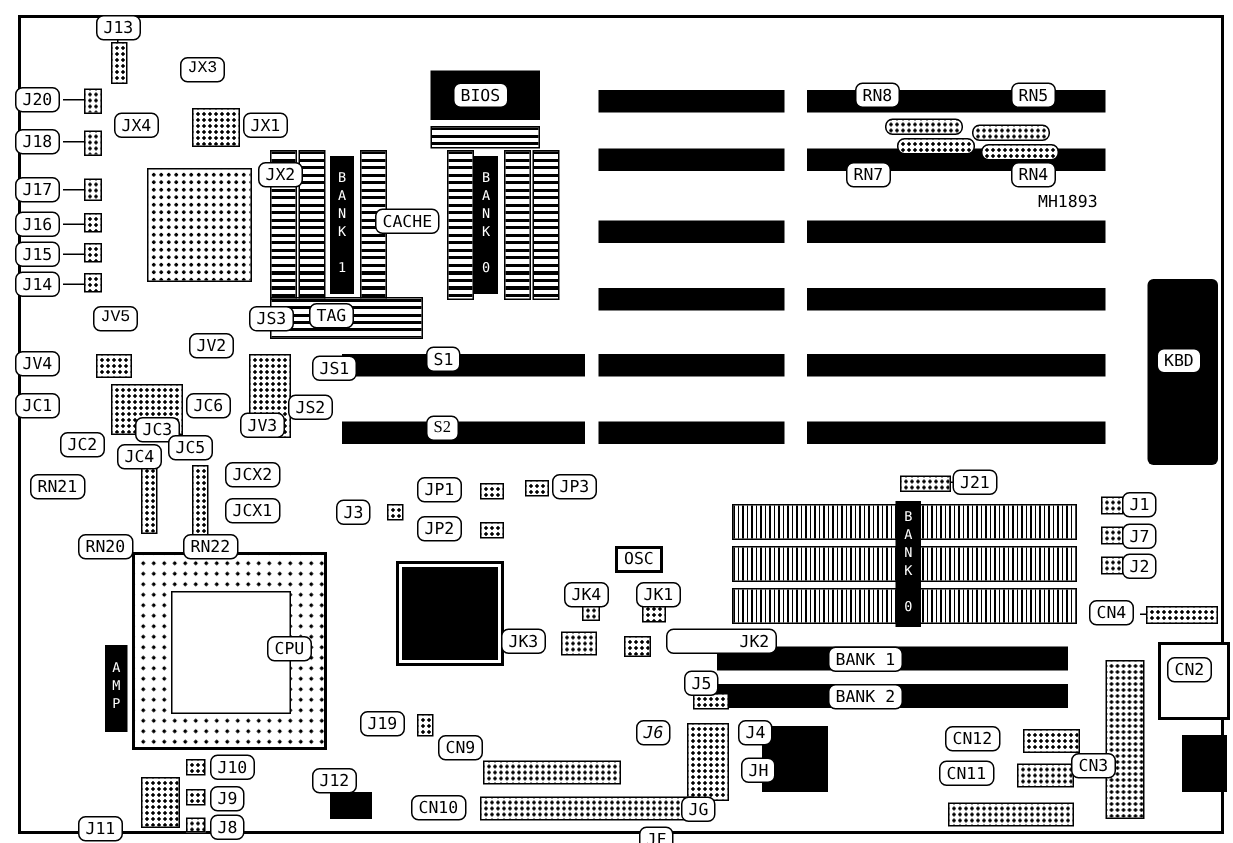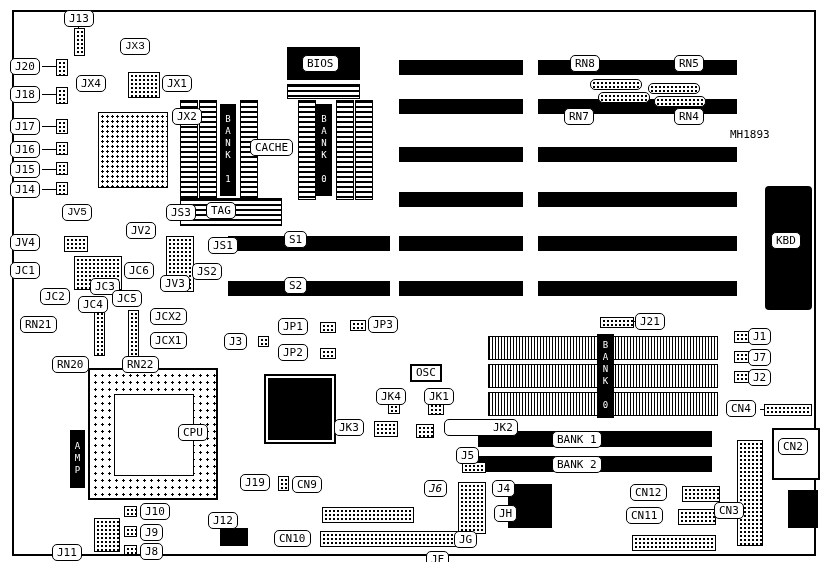--- a/index.html
+++ b/index.html
@@ -23,21 +23,21 @@
        background-size:4px 4px;background-position:1px 1px;}
   .pill{border-radius:5px;}
   .pins{position:absolute;border:2px solid #000;box-sizing:border-box;z-index:2;
         background-image:radial-gradient(#000 1.2px,transparent 1.4px);
         background-size:7px 7px;background-position:2px 2px;background-color:#fff;}
   .vtext{position:absolute;background:#000;color:#fff;z-index:4;
          writing-mode:vertical-rl;text-orientation:upright;
          font-size:9px;letter-spacing:2px;display:flex;align-items:center;justify-content:center;}
   .line{position:absolute;background:#000;z-index:1;}
   .qfp{position:absolute;background:#000;z-index:2;box-shadow:0 0 0 2px #fff,0 0 0 4px #000;}
-  .ptext{position:absolute;font-size:11px;line-height:13px;z-index:5;white-space:nowrap;margin-left:38px;}
+  .ptext{position:absolute;font-size:11px;line-height:13px;z-index:5;white-space:nowrap;}
   .dallas{position:absolute;background:#000;color:#fff;z-index:2;box-sizing:border-box;
           padding:3px 4px;font-size:10px;line-height:12px;}
   .dallas .l1{font-weight:bold;font-size:11px;}
   .dallas .l3{border:1px solid #fff;display:inline-block;padding:0 1px;font-size:8px;line-height:10px;}
   .innerwhite{position:absolute;background:#fff;border:1px solid #000;z-index:3;}
 </style>
 </head>
 <body>
 
 <div class="stage">
@@ -53,21 +53,21 @@
   <div class="slot" style="left:399px;top:192px;width:124px;"></div>
   <div class="slot" style="left:538px;top:192px;width:199px;"></div>
   <div class="slot" style="left:399px;top:236px;width:124px;"></div>
   <div class="slot" style="left:538px;top:236px;width:199px;"></div>
   <div class="slot" style="left:399px;top:281px;width:124px;"></div>
   <div class="slot" style="left:538px;top:281px;width:199px;"></div>
 
   <div class="slot" style="left:228px;top:236px;width:162px;"></div>
   <div class="slot" style="left:228px;top:281px;width:162px;"></div>
   <div class="callout" style="left:284px;top:231px;">S1</div>
-  <div class="callout" style="left:284px;top:277px;">S2</div>
+  <div class="callout" style="left:284px;top:277px;font-family:Liberation Serif, serif;">S2</div>
 
   <div class="blk" style="left:287px;top:47px;width:73px;height:33px;"></div>
   <div class="callout" style="left:302px;top:55px;">BIOS</div>
   <div class="stripes" style="left:287px;top:84px;width:71px;height:13px;"></div>
 
   <div class="stripes" style="left:180px;top:100px;width:16px;height:98px;"></div>
   <div class="stripes" style="left:199px;top:100px;width:16px;height:98px;"></div>
   <div class="vtext" style="left:220px;top:104px;width:16px;height:92px;">BANK 1</div>
   <div class="stripes" style="left:240px;top:100px;width:16px;height:98px;"></div>
   <div class="stripes" style="left:298px;top:100px;width:16px;height:98px;"></div>
@@ -205,21 +205,21 @@
   <div class="callout" style="left:424px;top:480px;font-style:italic;">J6</div>
   <div class="callout" style="left:492px;top:480px;">J4</div>
   <div class="callout" style="left:426px;top:505px;margin-top:46px;">JF</div>
   <div class="callout" style="left:494px;top:505px;">JH</div>
   <div class="callout" style="left:454px;top:531px;">JG</div>
   <div class="callout" style="left:52px;top:544px;">J11</div>
   <div class="callout" style="left:140px;top:503px;">J10</div>
   <div class="callout" style="left:140px;top:524px;">J9</div>
   <div class="callout" style="left:140px;top:543px;">J8</div>
   <div class="callout" style="left:208px;top:512px;">J12</div>
-  <div class="callout" style="left:292px;top:476px;">CN9</div>
+  <div class="callout" style="left:292px;top:490px;">CN9</div>
   <div class="callout" style="left:274px;top:530px;">CN10</div>
   <div class="callout" style="left:570px;top:55px;">RN8</div>
   <div class="callout" style="left:674px;top:55px;">RN5</div>
   <div class="callout" style="left:564px;top:108px;">RN7</div>
   <div class="callout" style="left:674px;top:108px;">RN4</div>
   <div class="callout" style="left:635px;top:313px;">J21</div>
   <div class="callout" style="left:748px;top:328px;">J1</div>
   <div class="callout" style="left:748px;top:349px;">J7</div>
   <div class="callout" style="left:748px;top:369px;">J2</div>
   <div class="callout" style="left:726px;top:400px;">CN4</div>

